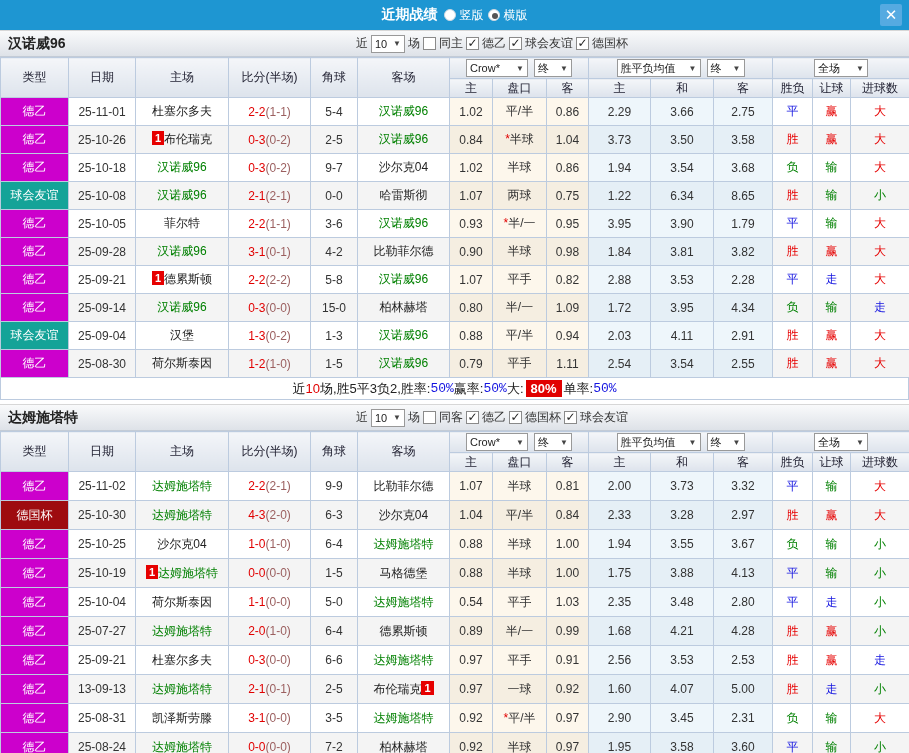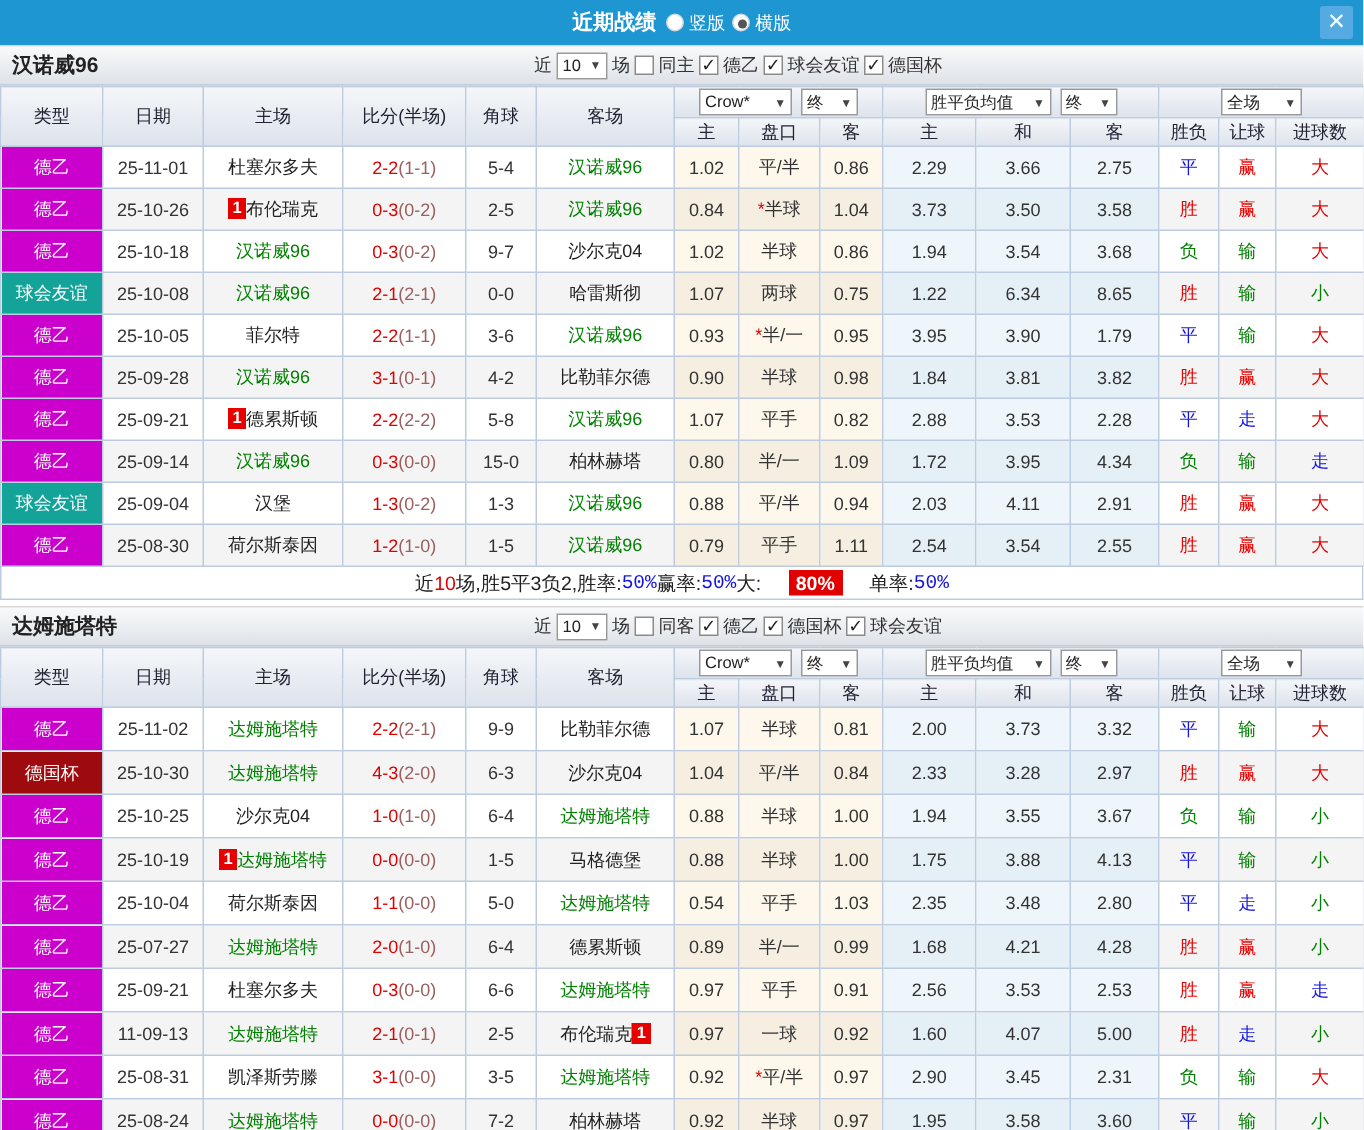--- a/index.html
+++ b/index.html
@@ -82,21 +82,21 @@
   .hdr-sels { display: flex; align-items: center; justify-content: center; gap: 6px; }
   
   .summary {
     height: 22px; border: 1px solid #bccbdf; border-top: none;
     display: flex; align-items: center; justify-content: center;
     font-size: 13px; gap: 0;
   }
   .summary .k { color: #222; }
   .summary .r { color: #e10000; }
   .summary .b { color: #1414e0; font-family: Liberation Mono, monospace; }
-  .summary .hl { background: #e10000; color: #fff; padding: 1px 5px; font-weight: bold; margin: 0 18px; }
+  .summary .hl { background: #e10000; color: #fff; padding: 1px 5px; font-weight: bold; margin: 0 2px; }
 </style>
 </head>
 <body>
 
 <div class="titlebar">
   <span class="title">近期战绩</span>
   <span class="radio-group">
     <span class="radio"></span>
     <span class="radio-label">竖版</span>
     <span class="radio checked"></span>
@@ -587,21 +587,21 @@
           <td class="crow">0.91</td>
           <td class="wdl">2.56</td>
           <td class="wdl">3.53</td>
           <td class="wdl">2.53</td>
           <td style="color: rgb(230, 0, 0);">胜</td>
           <td style="color: rgb(230, 0, 0);">赢</td>
           <td style="color: rgb(20, 20, 224);">走</td>
         </tr>
         <tr>
           <td class="type" style="background: rgb(204, 0, 204);">德乙</td>
-          <td class="date">11-09-13</td>
+          <td class="date">13-09-13</td>
           <td><span class="teamname hl">达姆施塔特</span></td>
           <td><span class="ft">2-1</span><span class="ht">(0-1)</span></td>
           <td>2-5</td>
           <td><span class="teamname">布伦瑞克</span><span class="redcard">1</span></td>
           <td class="crow">0.97</td>
           <td class="crow"><span>一球</span></td>
           <td class="crow">0.92</td>
           <td class="wdl">1.60</td>
           <td class="wdl">4.07</td>
           <td class="wdl">5.00</td>

